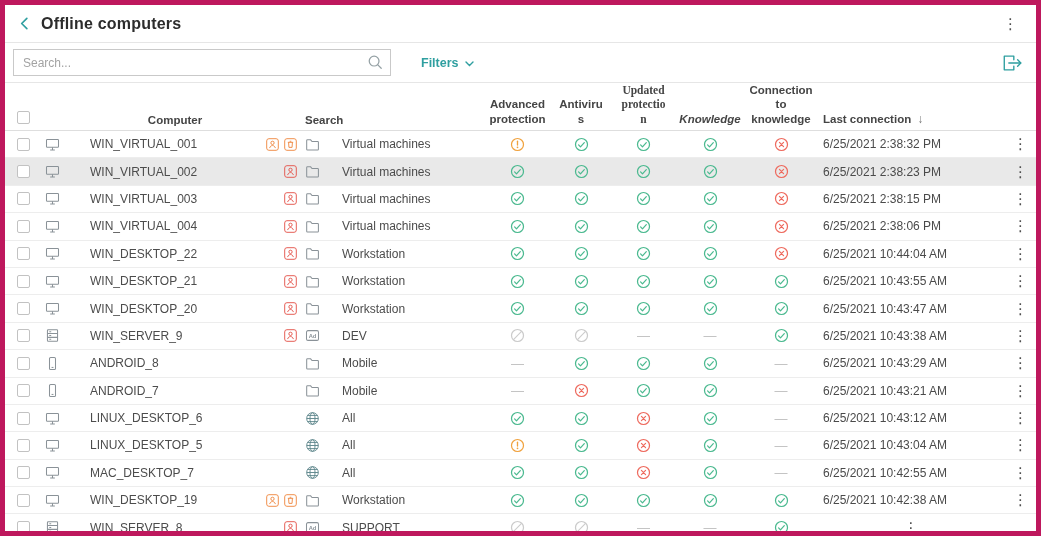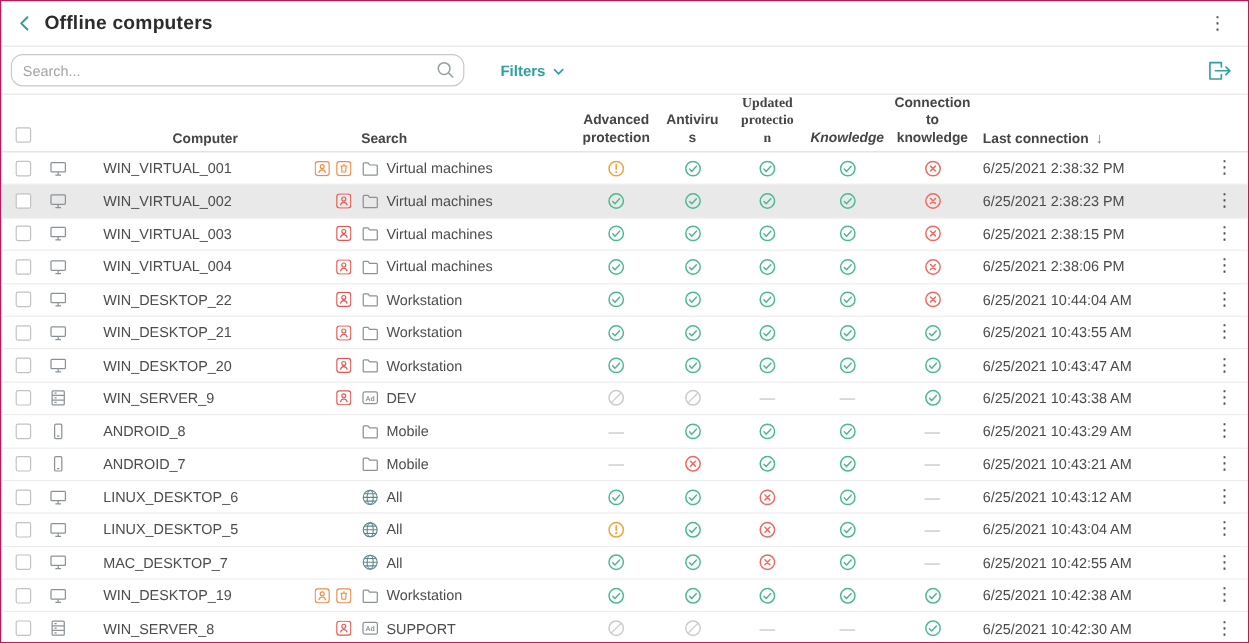--- a/index.html
+++ b/index.html
@@ -2,33 +2,33 @@
 <html style="--accent: #2f9fa0; --selected-row: #e9e9e9;"><head>
 <meta charset="utf-8">
 <style>
   * { box-sizing: border-box; }
   html, body { margin: 0; padding: 0; }
   body {
     width: 1041px; height: 536px; overflow: hidden;
     font-family: "Liberation Sans", "DejaVu Sans", sans-serif;
     background: #ffffff; color: #4a4a4a;
   }
-  .app { width: 1041px; height: 536px; border: 1px solid #be185d; background: #fff; overflow: hidden; }
+  .app { width: 1041px; height: 536px; border: 5px solid #be185d; background: #fff; overflow: hidden; }
 
   
   .titlebar { height: 38px; display: flex; align-items: center; padding: 0 14px 0 12px; border-bottom: 1px solid #e6e6e6; }
   .back { color: var(--accent, #2f9fa0); display: inline-flex; margin-right: 9px; cursor: pointer; }
   .title { font-size: 16px; font-weight: bold; color: #2c2c2c; letter-spacing: .2px; }
   .kebab { color: #4f4f4f; font-size: 15px; line-height: 1; cursor: pointer; padding: 2px 4px; }
   .titlebar .kebab { margin-left: auto; }
 
   
   .toolbar { height: 40px; display: flex; align-items: center; padding: 0 13px 0 8px; border-bottom: 1px solid #e6e6e6; }
   .search { position: relative; width: 378px; }
-  .search input { width: 100%; height: 27px; border: 1px solid #c9c9c9; border-radius: 10px;
+  .search input { width: 100%; height: 27px; border: 1px solid #c9c9c9; border-radius: 0;
     padding: 0 30px 0 9px; font-size: 12px; color: #444; outline: none;
     font-family: "Liberation Sans", "DejaVu Sans", sans-serif; }
   .search input::placeholder { color: #a3a3a3; }
   .mag { position: absolute; right: 8px; top: 5px; color: #94a0a4; display: inline-flex; }
   .filters { margin-left: 30px; color: var(--accent, #2f9fa0); font-weight: bold; font-size: 12.5px;
     display: inline-flex; align-items: center; gap: 6px; cursor: pointer; }
   .export { margin-left: auto; color: var(--accent, #2f9fa0); display: inline-flex; cursor: pointer; }
 
   
   .grid { display: grid; grid-template-columns: 36px 264px 180px 65px 62px 63px 70px 72px 188px minmax(0,1fr); align-items: center; }
@@ -49,21 +49,21 @@
   .tbody { height: 411px; overflow: hidden; }
   .trow { height: 27.4px; border-bottom: 1px solid #ededed; }
   .trow.selected { background: var(--selected-row, #e9e9e9); }
   .cell { min-width: 0; }
   .c-check { justify-self: center; display: flex; }
   .checkbox { width: 13px; height: 13px; border: 1px solid #c2c2c2; border-radius: 2px; background: #fff; display: inline-block; cursor: pointer; }
   .c-computer { display: flex; align-items: center; gap: 7px; padding-left: 4px; }
   .comp-name { font-size: 12px; color: #4c4c4c; white-space: nowrap; margin-left: 23px; }
   .badges { margin-left: auto; padding-right: 8px; display: inline-flex; gap: 5px; }
   .icon { display: inline-flex; align-items: center; }
-  .c-group { display: flex; align-items: center; gap: 6px; }
+  .c-group { display: flex; align-items: center; gap: 22px; }
   .grp-name { font-size: 12px; color: #4c4c4c; white-space: nowrap; }
   .c-status { justify-self: center; display: flex; justify-content: center; align-items: center; }
   .dash { color: #bdbdbd; font-size: 13px; }
   .c-last { font-size: 12px; color: #4a4a4a; padding-left: 6px; white-space: nowrap; }
   .c-kebab { justify-self: center; }
 </style>
 </head>
 <body>
 
 <div class="app">
@@ -1201,20 +1201,19 @@
           </span>
       </div>
       <div class="cell c-status">
         <span class="icon">
             <svg viewBox="0 0 16 16" width="15" height="15" fill="none">
               <circle cx="8" cy="8" r="6.4" stroke="#4ab98f" stroke-width="1.3"></circle>
               <path d="M4.9 8.4l2 2.1 4.1-4.5" stroke="#4ab98f" stroke-width="1.3" stroke-linecap="round" stroke-linejoin="round"></path>
             </svg>
           </span>
       </div>
-    <div class="cell c-last">6/25/2021 10:42:30 AM</div>
     <div class="cell c-kebab">
       <span class="kebab">⋮</span>
     </div>
       </div>
     </div>
 
 </div>
 
 </body></html>

